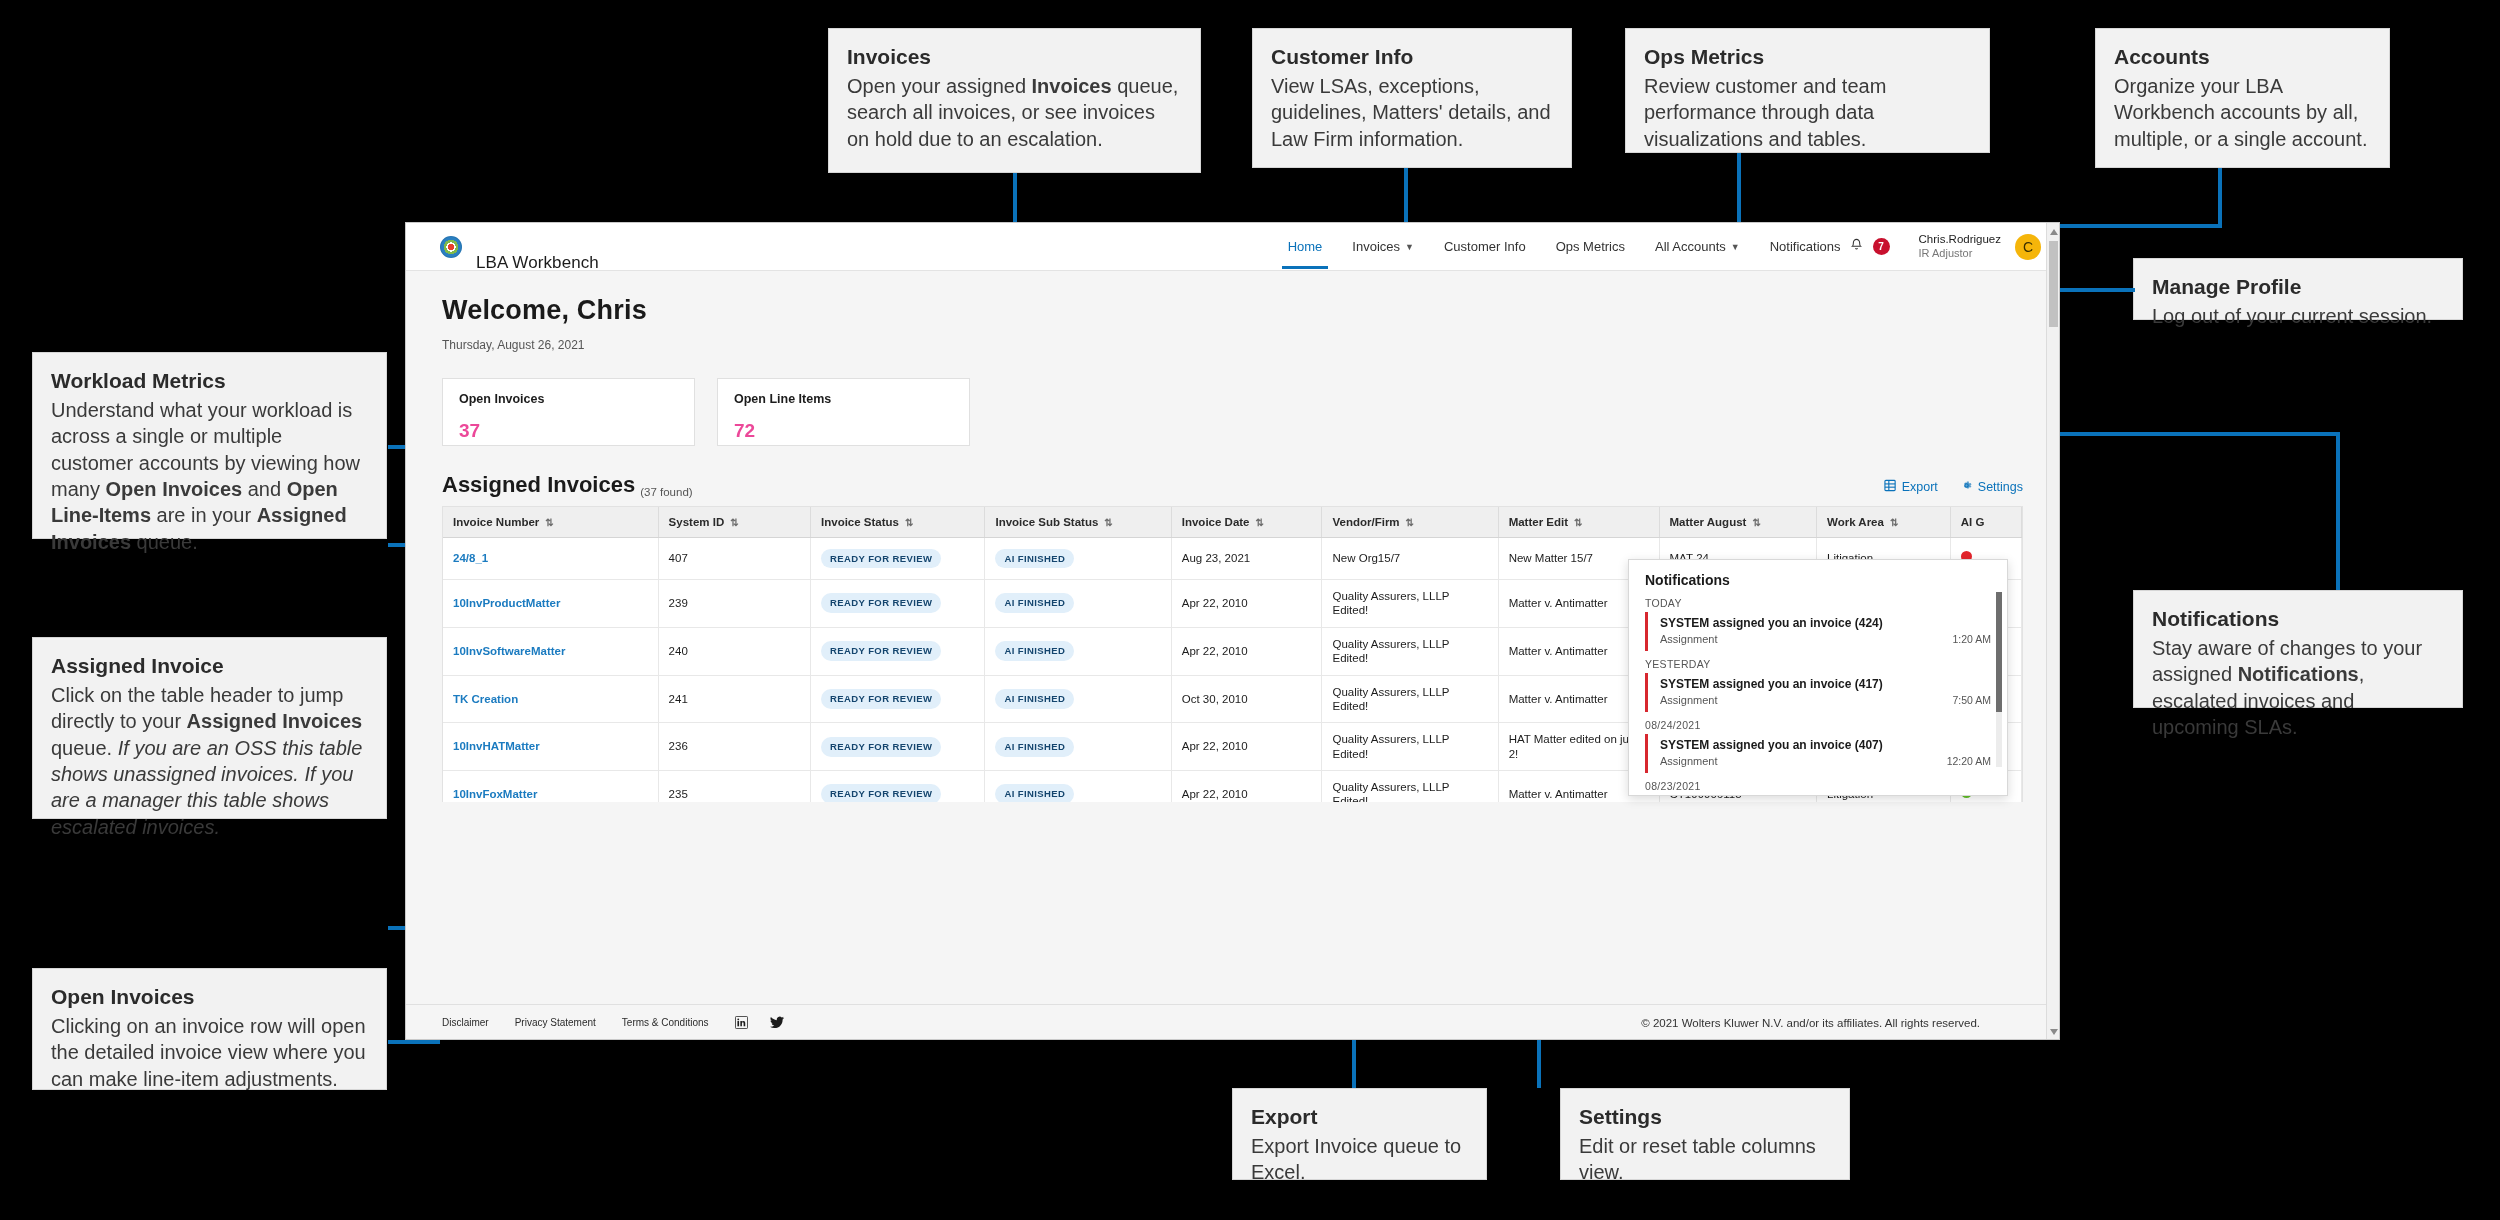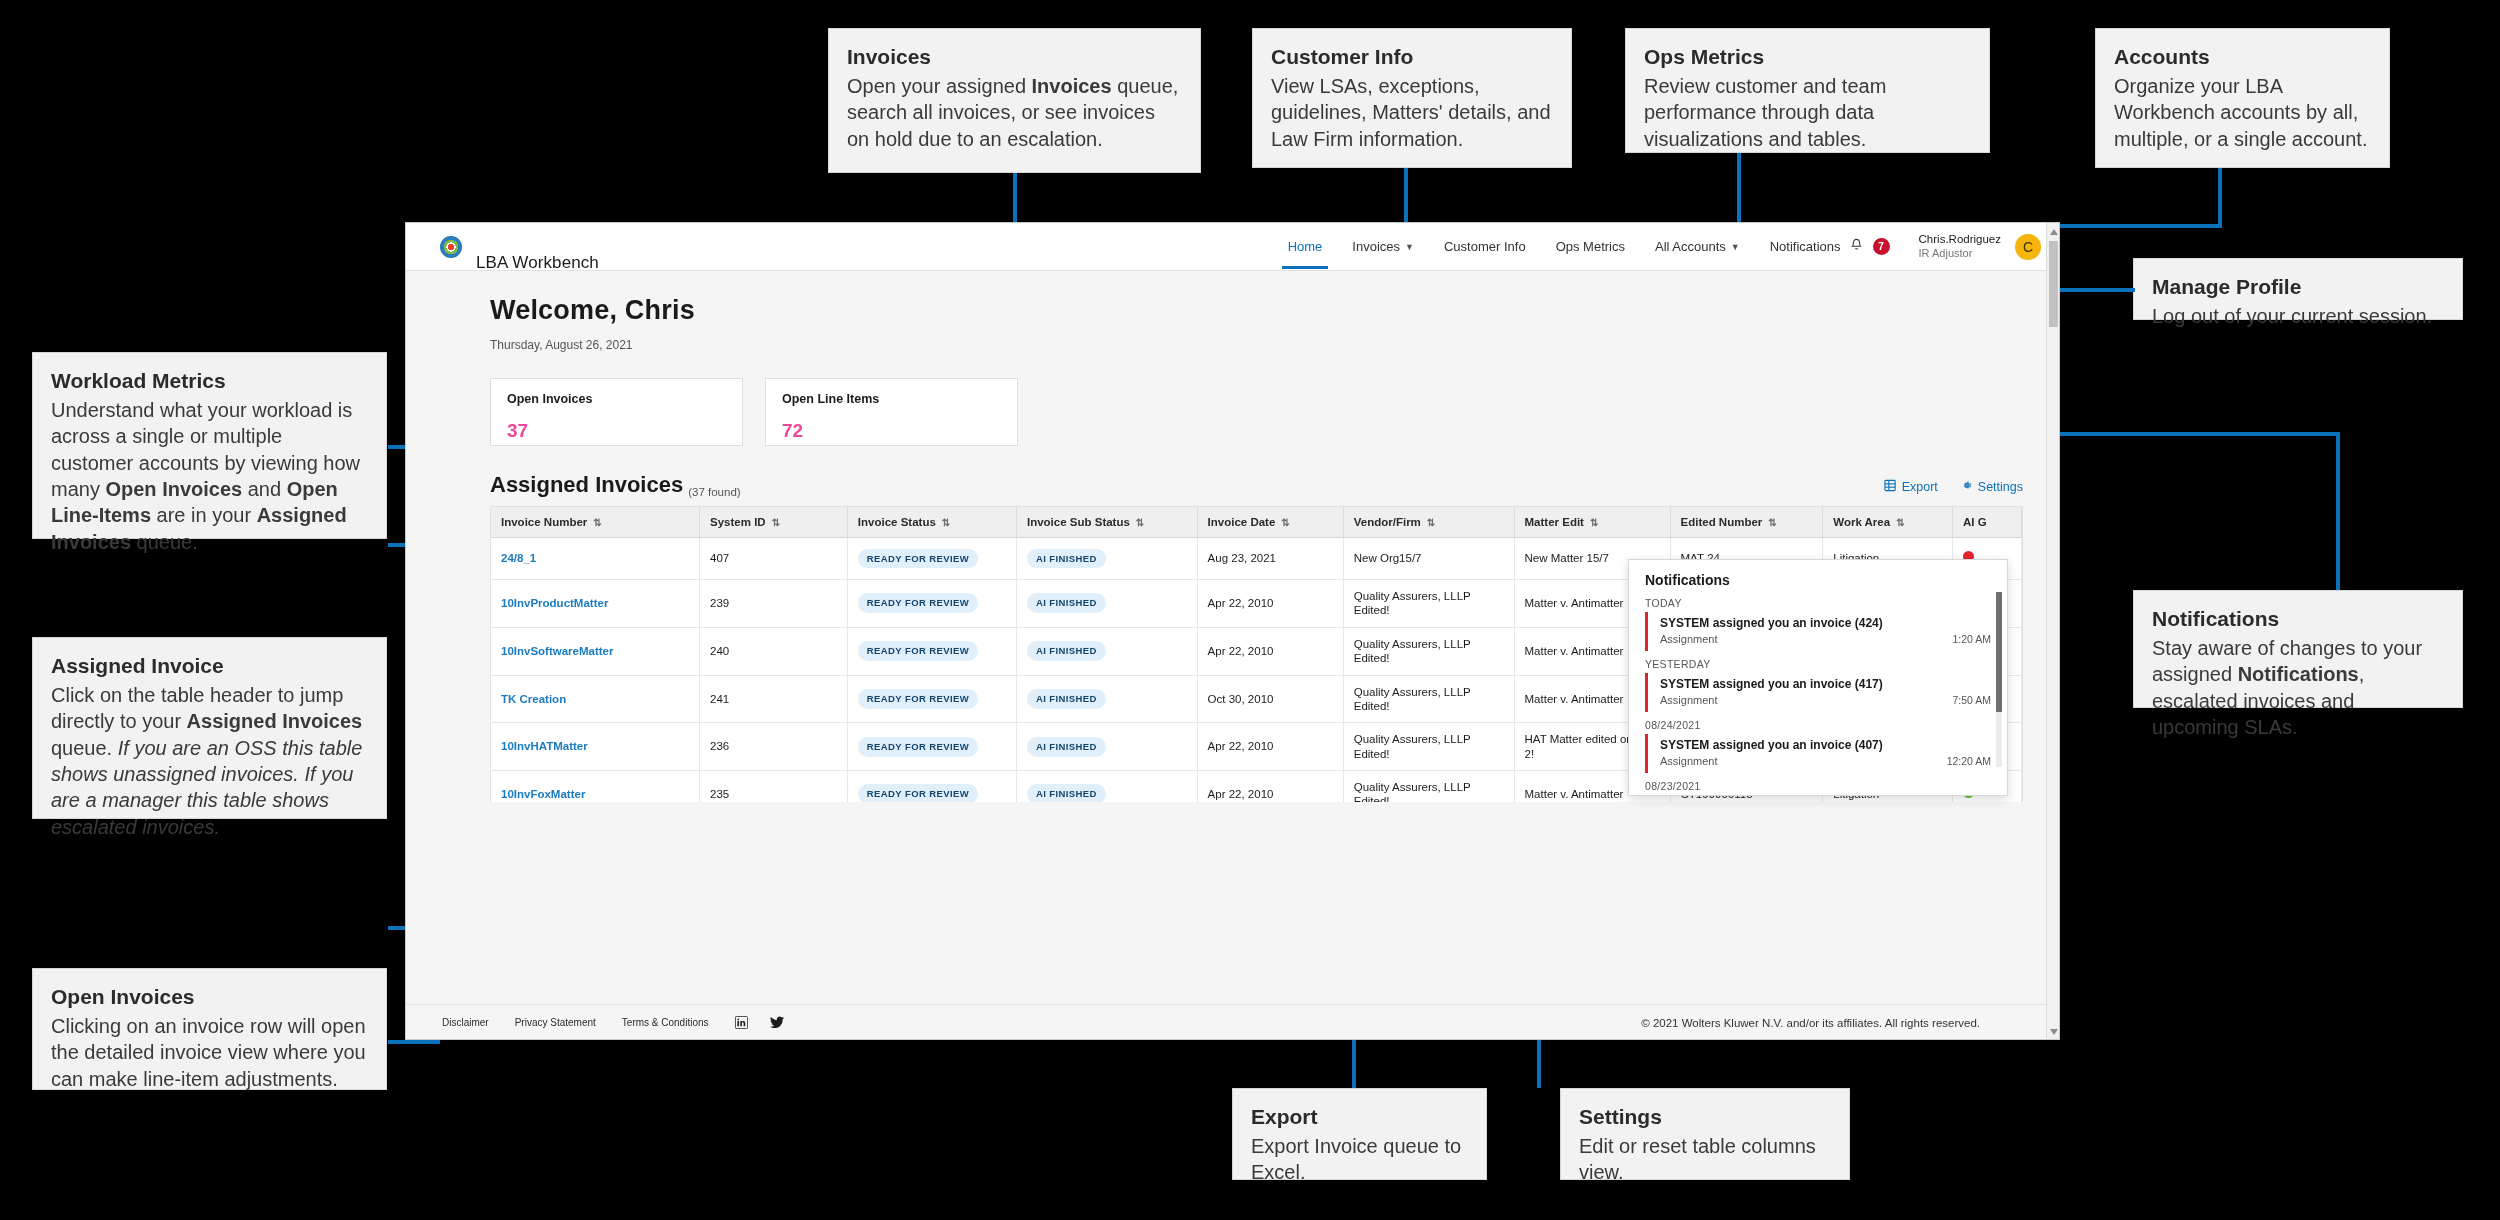--- a/index.html
+++ b/index.html
@@ -92,21 +92,21 @@
   
   .appscroll {
     position: absolute; top: 0; right: 0; width: 13px; height: 818px;
     background: #f1f1f1; border-left: 1px solid #dcdcdc;
   }
   .appscroll .thumb { position: absolute; top: 18px; left: 2px; width: 9px; height: 86px; background: #c1c1c1; }
   .appscroll .sb-up, .appscroll .sb-dn { position:absolute; left:3px; width:0;height:0;border-left:4px solid transparent;border-right:4px solid transparent; }
   .appscroll .sb-up { top:6px; border-bottom:6px solid #8a8a8a; }
   .appscroll .sb-dn { bottom:6px; border-top:6px solid #8a8a8a; }
 
-  .appbody { position: relative; height: 769px; overflow: hidden; padding-left: 48px; }
+  .appbody { position: relative; height: 769px; overflow: hidden; }
 
   .welcome { padding: 24px 36px 0 36px; }
   .welcome h1 { font-size: 27px; color: #1a1a1a; font-weight: bold; letter-spacing: .2px; }
   .welcome .date { font-size: 12px; color: #555555; margin-top: 12px; }
 
   .cards { display: flex; gap: 22px; padding: 26px 36px 0 36px; }
   .card {
     width: 253px; height: 68px; background: #ffffff;
     border: 1px solid #e0e0e0; padding: 13px 16px;
   }
@@ -367,21 +367,21 @@
           </colgroup>
           <thead>
             <tr>
               <th><span>Invoice Number</span><span class="sort">⇅</span></th>
               <th><span>System ID</span><span class="sort">⇅</span></th>
               <th><span>Invoice Status</span><span class="sort">⇅</span></th>
               <th><span>Invoice Sub Status</span><span class="sort">⇅</span></th>
               <th><span>Invoice Date</span><span class="sort">⇅</span></th>
               <th><span>Vendor/Firm</span><span class="sort">⇅</span></th>
               <th><span>Matter Edit</span><span class="sort">⇅</span></th>
-              <th><span>Edited Number</span><span class="sort">⇅</span></th>
+              <th><span>Matter August</span><span class="sort">⇅</span></th>
               <th><span>Work Area</span><span class="sort">⇅</span></th>
               <th><span>AI G</span></th>
             </tr>
           </thead>
           <tbody id="tbody">
               <tr>
                 <td><span class="lnk">24/8_1</span></td>
                 <td>407</td>
                 <td><span class="pill">READY FOR REVIEW</span></td>
                 <td><span class="pill plain">AI FINISHED</span></td>

